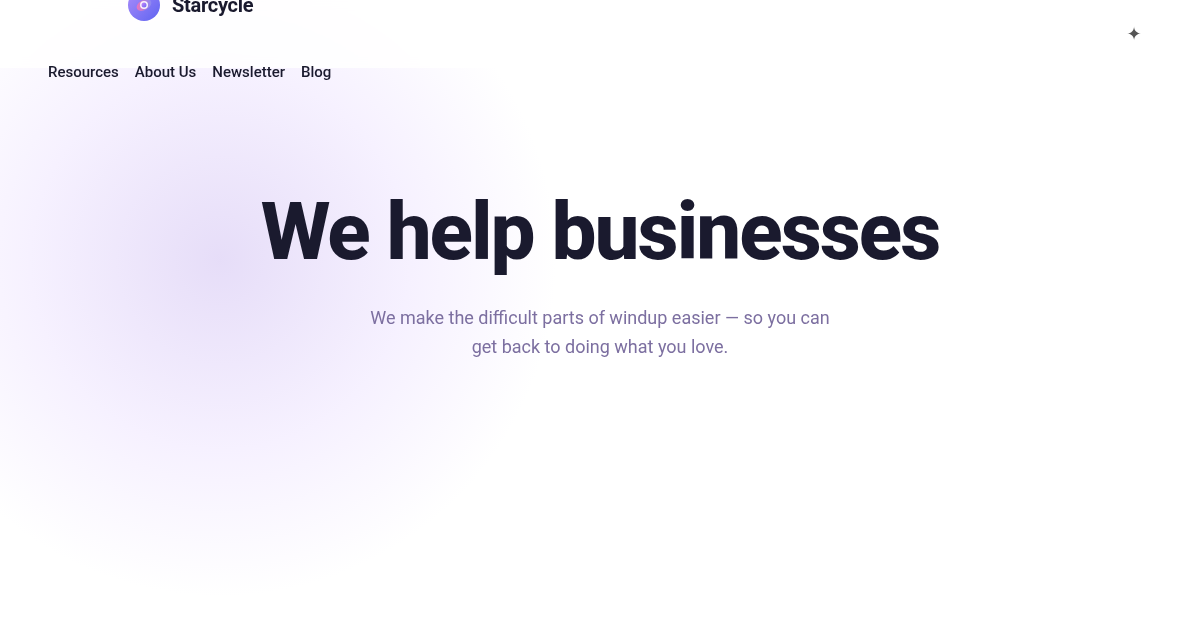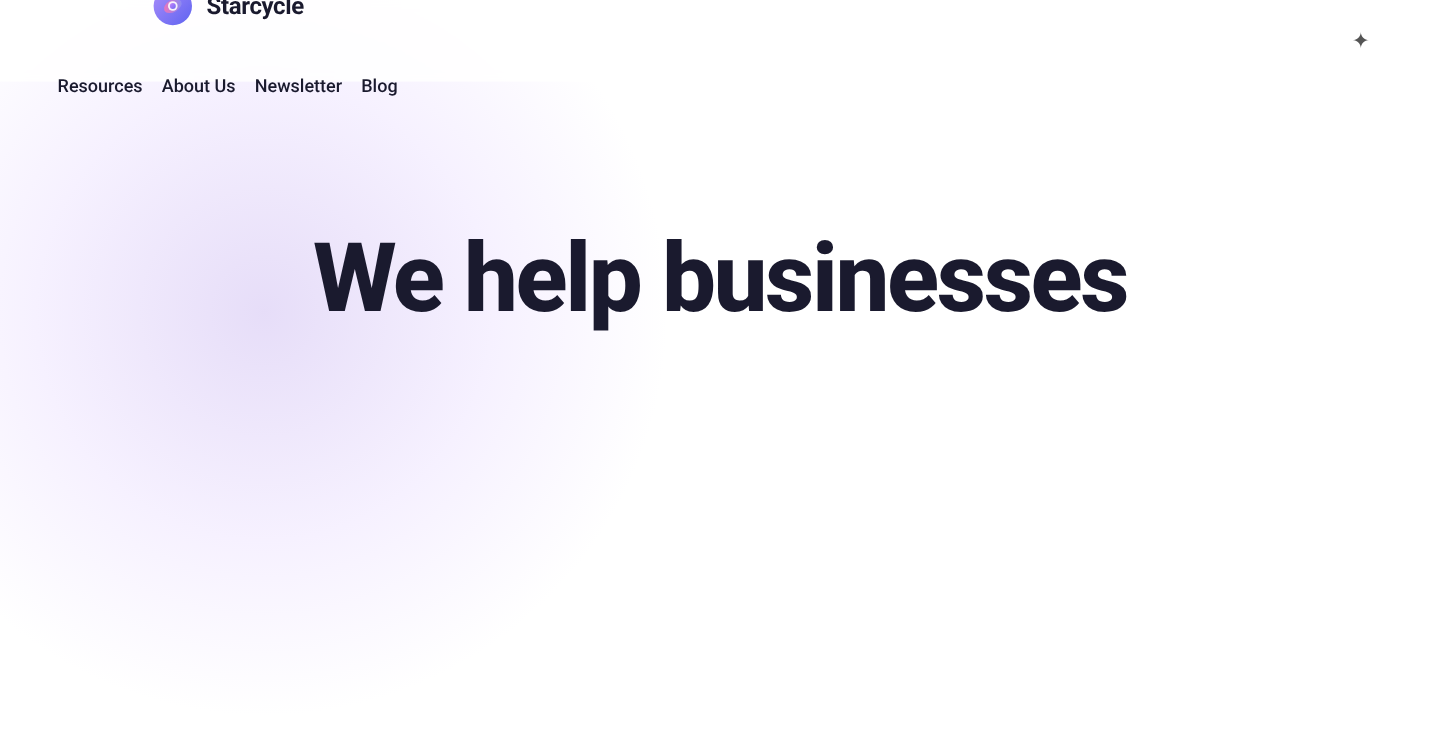--- a/index.html
+++ b/index.html
@@ -202,13 +202,14 @@
       <span>✦</span>
     </button>
 
   </div>
 </nav>
 
 <section class="hero">
   <h1 class="hero-headline">
     <span>We help businesses</span><br>
   </h1>
+  <p class="hero-subtext">We make the difficult parts of windup easier — so you can get back to doing what you love.</p>
 </section>
 
 </body></html>

